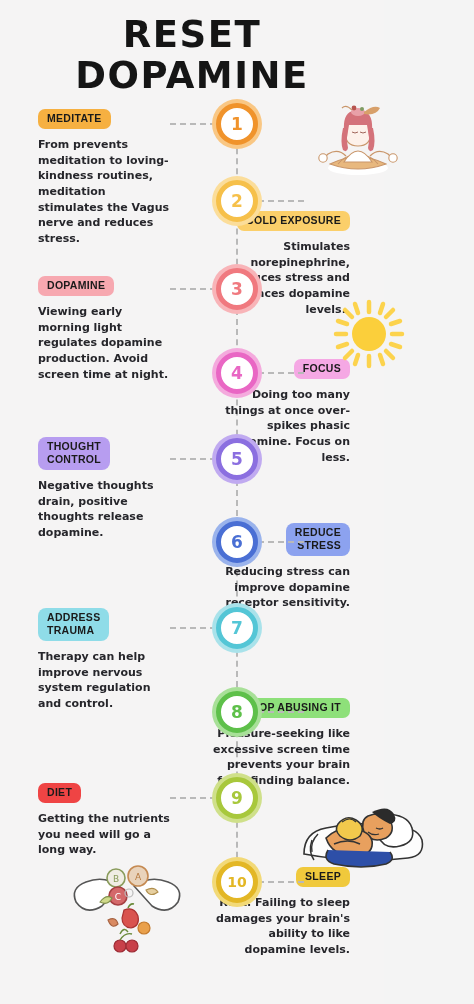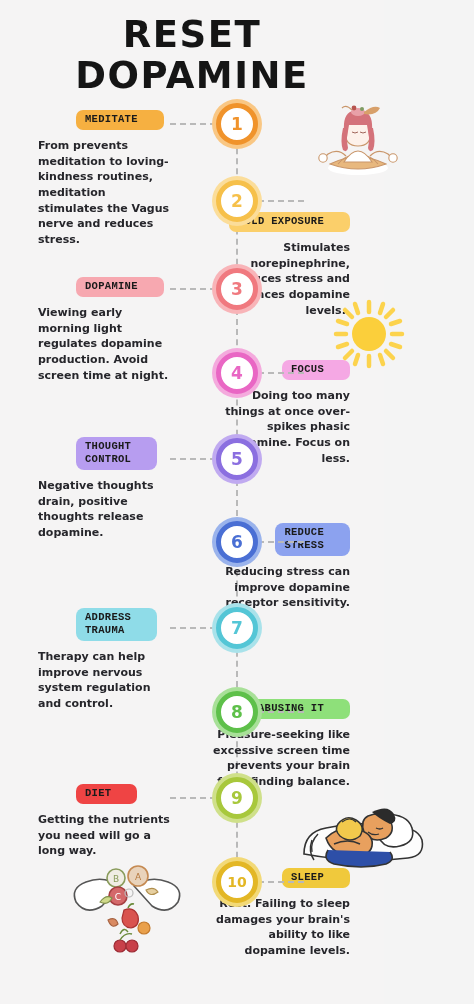--- a/index.html
+++ b/index.html
@@ -71,29 +71,28 @@
     z-index: 1;
   }
 
   
   .block { position: absolute; }
   .block.left  { left: 38px;  width: 170px; text-align: left; }
   .block.right { right: 34px; width: 175px; text-align: right; }
 
   .tag {
     display: inline-block;
-    padding: 3px 26px 4px 9px;
+    padding: 3px 9px 4px 9px;
     border-radius: 7px;
-    font-family: Liberation Mono, monospace;
+    font-family: Liberation Sans, sans-serif;
     font-weight: bold;
     font-size: 10.5px;
     letter-spacing: 0.3px;
     color: #1a1a1a;
     line-height: 1.25;
-    margin-left: 38px;
   }
   .tag.two-line { border-radius: 8px; }
 
   .body-text {
     margin-top: 8px;
     font-family: "DejaVu Sans", sans-serif;
     font-weight: bold;
     font-size: 11px;
     line-height: 1.42;
     color: #26262b;

